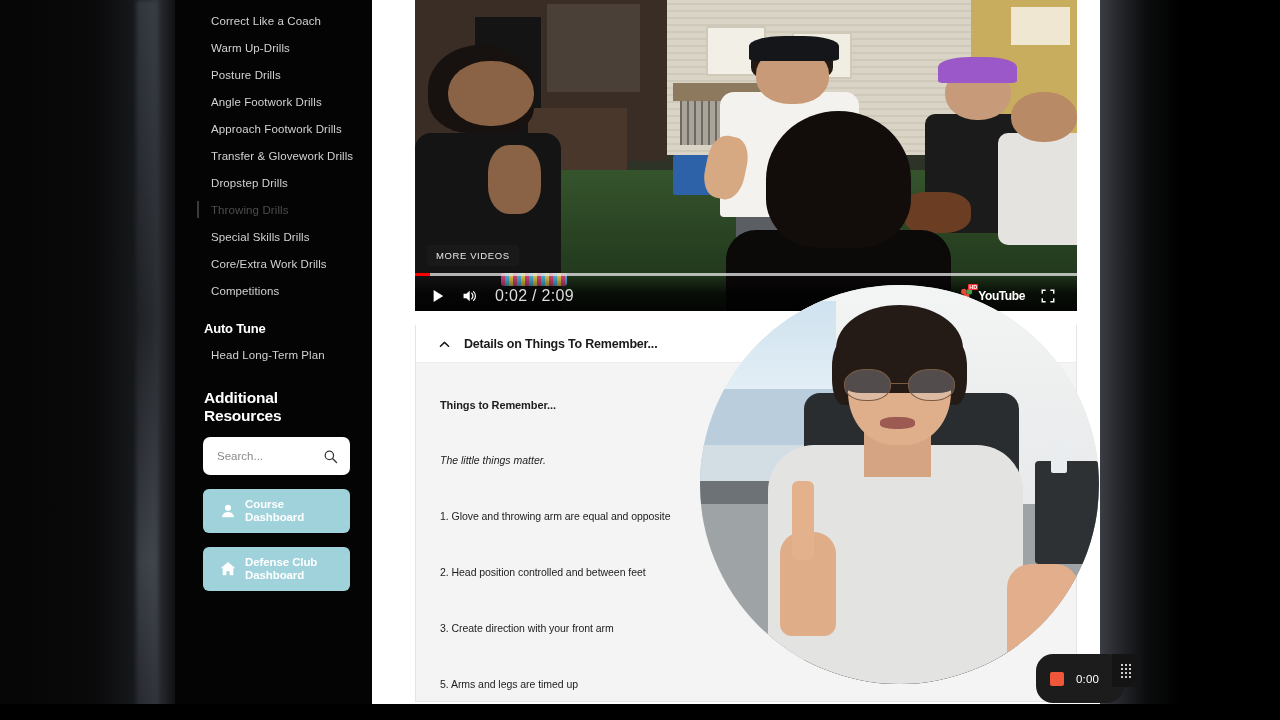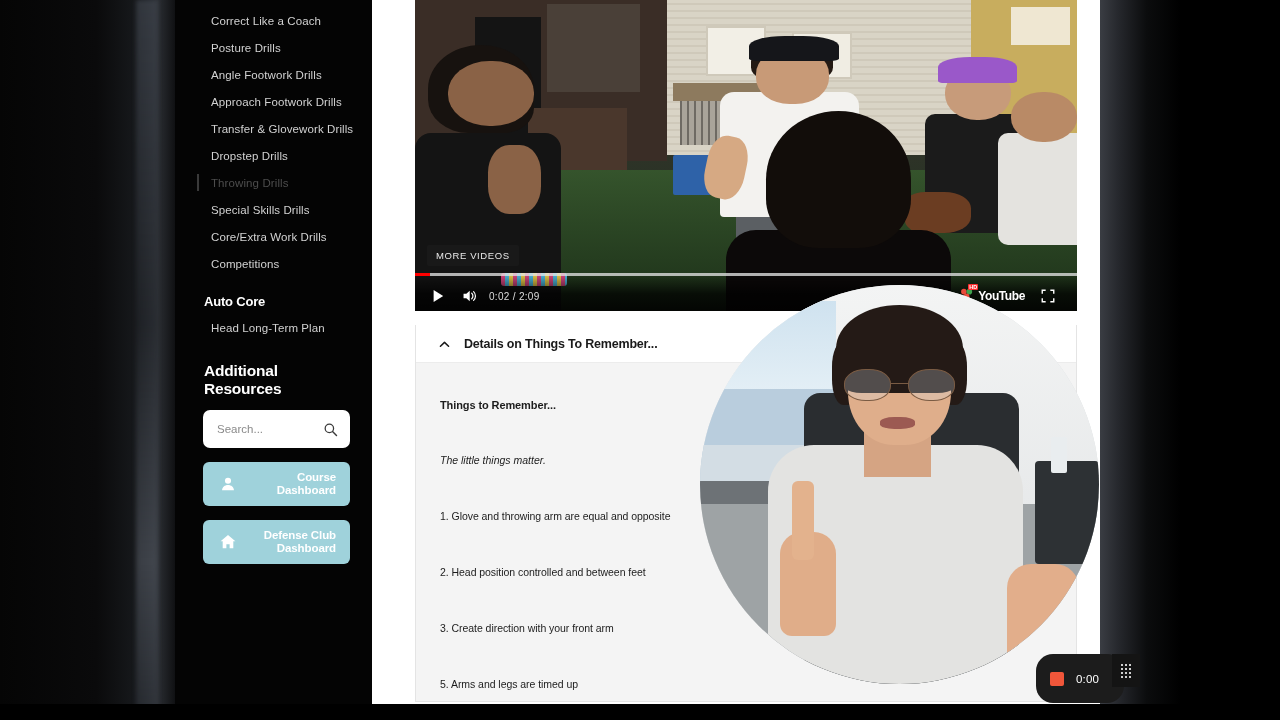--- a/index.html
+++ b/index.html
@@ -74,21 +74,21 @@
   .mag { width: 15px; height: 15px; }
 
   .side-btn {
     display: flex; align-items: center; gap: 8px;
     margin: 14px 22px 0 28px; height: 44px;
     background: #9fd2db; border-radius: 6px;
     padding-left: 16px;
   }
   .side-btn .bicon { width: 18px; height: 18px; flex: 0 0 18px; }
   .side-btn .blabel {
-    flex: 1; text-align: right; color: #ffffff; font-weight: 700;
+    flex: 1; text-align: left; color: #ffffff; font-weight: 700;
     font-size: 11.5px; line-height: 13px; padding-right: 14px;
     letter-spacing: -.1px; white-space: pre-line;
   }
 
   
   .main { position: absolute; left: 197px; top: 0; width: 696px; height: 720px; }
 
   
   .player {
     position: absolute; left: 43px; top: -2px; width: 662px; height: 313px;
@@ -151,21 +151,21 @@
     background: rgba(27,27,27,.86); color: #e8e8e8;
     font-size: 9.5px; letter-spacing: .6px; padding: 5px 9px; border-radius: 2px;
   }
   .ctrl-bar { position: absolute; left: 0; right: 0; bottom: 0; height: 38px;
               background: linear-gradient(180deg, rgba(0,0,0,0) 0%, rgba(0,0,0,.75) 55%, rgba(0,0,0,.88) 100%); }
   .prog-track { position: absolute; left: 0; right: 0; top: 0; height: 3px; background: rgba(225,225,225,.78); }
   .prog-fill  { position: absolute; left: 0; top: 0; height: 3px; width: 2.2%; background: #ff0000; }
   .ctrl-row { position: absolute; left: 0; right: 0; top: 8px; height: 30px;
               display: flex; align-items: center; padding: 0 10px; color: #fff; }
   .cbtn { width: 26px; height: 22px; display: flex; align-items: center; justify-content: center; margin-right: 6px; }
-  .time { font-size: 10px; color: #ddd; letter-spacing: .3px; }
+  .time { font-size: 16px; color: #ddd; margin-left: 6px; letter-spacing: .3px; }
   .spacer { flex: 1; }
   .yt-logo { display: flex; align-items: center; gap: 4px; margin: 0 10px; }
   .yt-word { font-weight: 700; font-size: 12px; color: #fff; letter-spacing: -.4px; }
   .hd-badge { position: relative; }
   .hd-sup { position: absolute; right: -4px; top: -3px; background: #ff2d2d; color: #fff;
             font-size: 5.5px; font-weight: 700; padding: 0 1px; border-radius: 1px; }
 
   
   .card {
     position: absolute; left: 43px; top: 325px; width: 662px; height: 377px;
@@ -237,32 +237,33 @@
   <div class="gutter-left">
     <div class="sheen"></div>
   </div>
 
   <div class="page">
 
     <nav class="sidebar">
       <div class="nav-list">
         <div class="nav-item clipped"></div>
         <div class="nav-item">Correct Like a Coach</div>
+        <div class="nav-item">Warm Up-Drills</div>
         <div class="nav-item">Posture Drills</div>
         <div class="nav-item">Angle Footwork Drills</div>
         <div class="nav-item">Approach Footwork Drills</div>
         <div class="nav-item">Transfer &amp; Glovework Drills</div>
         <div class="nav-item">Dropstep Drills</div>
         <div class="nav-item active">Throwing Drills</div>
         <div class="nav-item">Special Skills Drills</div>
         <div class="nav-item">Core/Extra Work Drills</div>
         <div class="nav-item">Competitions</div>
       </div>
 
-      <div class="section-head">Auto Core</div>
+      <div class="section-head">Auto Tune</div>
       <div class="nav-item">Head Long-Term Plan</div>
 
       <div class="section-head big">Additional Resources</div>
 
       <div class="search-wrap">
         <div class="search-box">
           <input type="text" placeholder="Search..." style="">
           <span class="mag">
             <svg viewBox="0 0 20 20" width="15" height="15">
               <circle cx="8.5" cy="8.5" r="5.6" fill="none" stroke="#3b3b3b" stroke-width="1.7"></circle>

